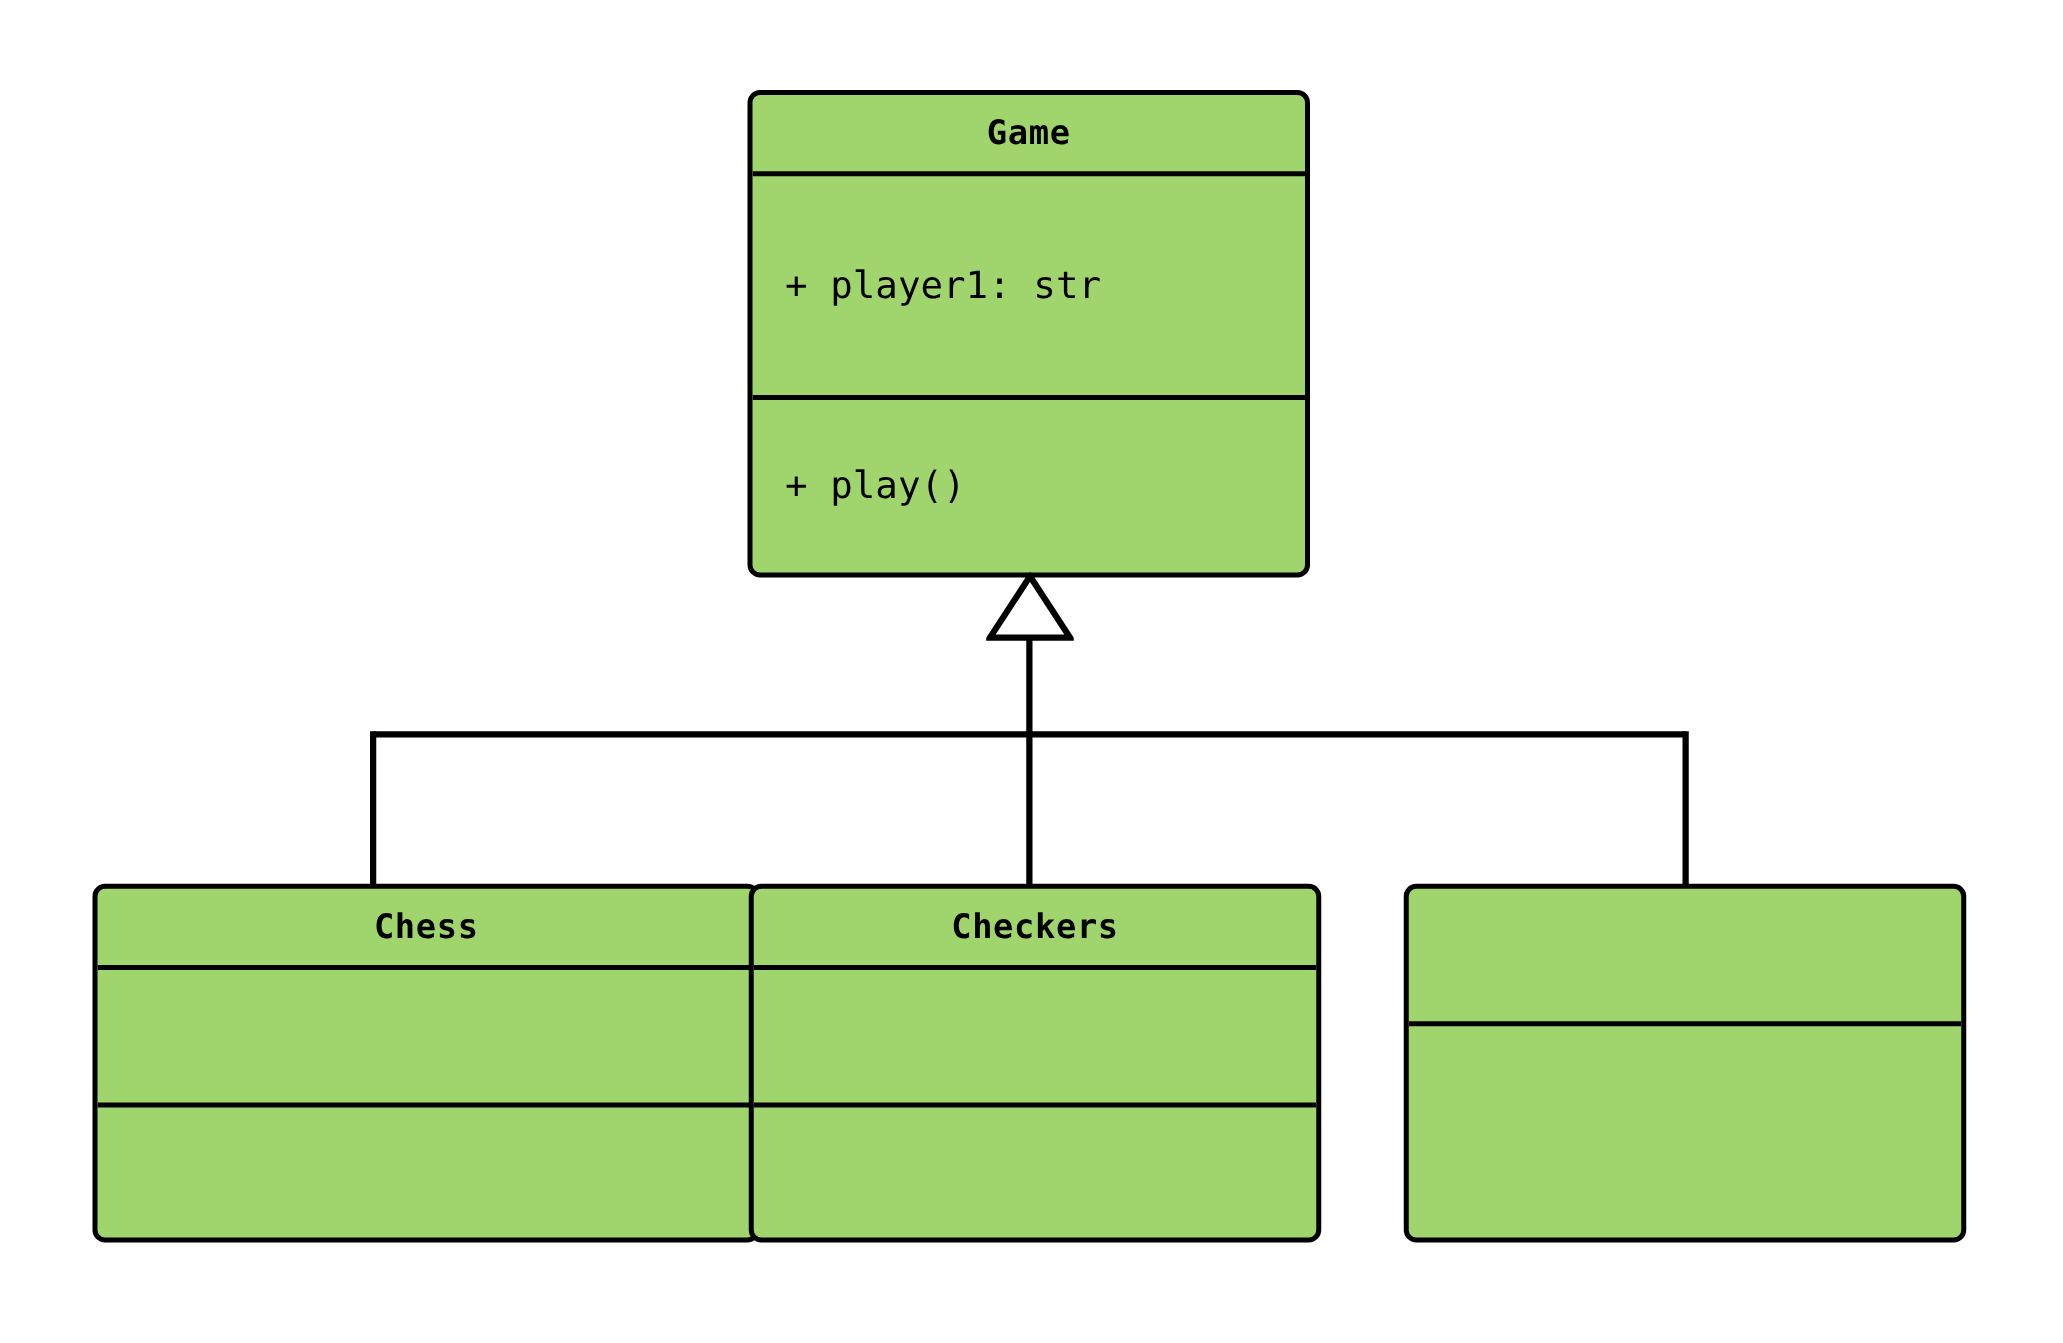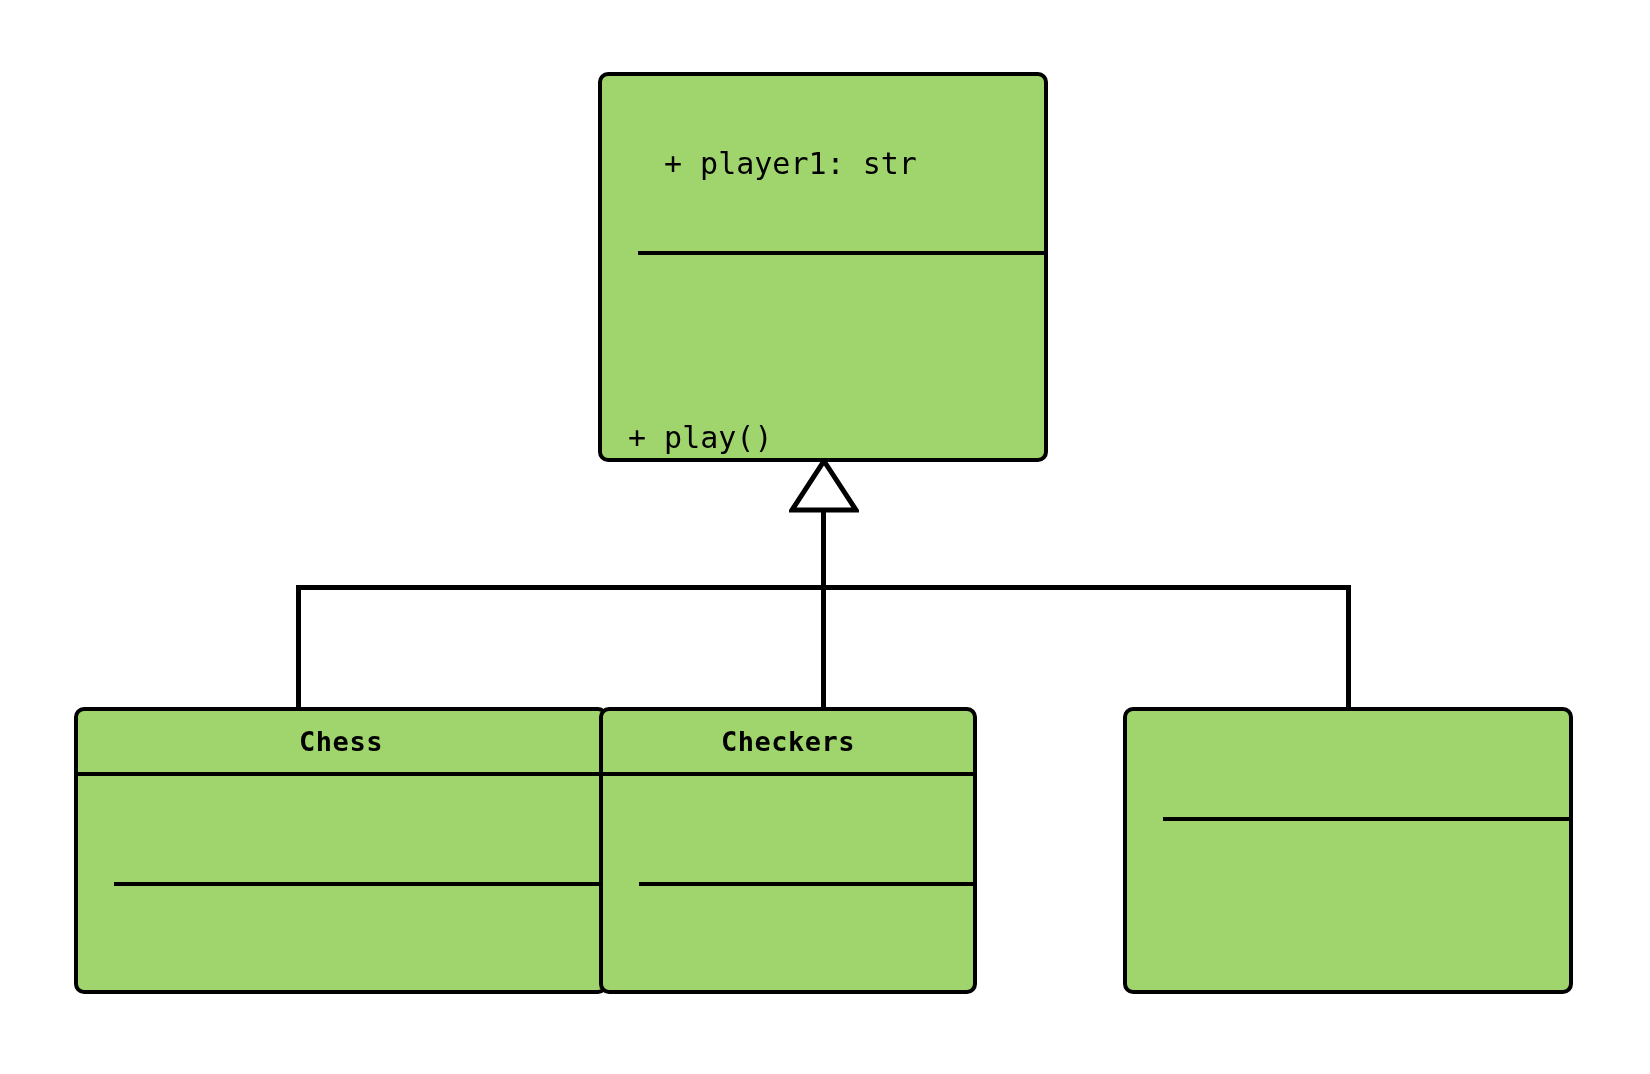--- a/index.html
+++ b/index.html
@@ -35,27 +35,26 @@
     letter-spacing: 0.5px;
     color: #000000;
   }
   .uml-attr-row {
     box-sizing: border-box;
     border-bottom: 4px solid #000000;
     display: flex;
     flex-direction: column;
     justify-content: center;
     color: #000000;
-    margin-left: 36px;
   }
   .uml-method-row {
     box-sizing: border-box;
     display: flex;
     flex-direction: column;
-    justify-content: flex-end;
+    justify-content: center;
     color: #000000;
   }
   .uml-line {
     white-space: pre;
     line-height: 1.32;
   }
 
   
   #game-class {
     left: 598px;
@@ -87,21 +86,21 @@
     height: 65px;
     font-size: 27px;
   }
   .subclass .uml-attr-row {
     height: 110px;
   }
   .subclass .uml-method-row {
     flex: 1 1 auto;
   }
   #chess-class    { left: 74px;   width: 534px; }
-  #checkers-class { left: 599px;  width: 378px; }
+  #checkers-class { left: 599px;  width: 458px; }
   #ludo-class     { left: 1123px; width: 450px; }
 
   
   .conn {
     position: absolute;
     background: #000000;
   }
   
   #stub-main {
     left: 821px;
@@ -146,20 +145,21 @@
     width: 70px;
     height: 56px;
   }
 </style>
 </head>
 <body>
 
 <div id="canvas">
 
   <div class="uml-class" id="game-class">
+    <div class="uml-name-row">Game</div>
     <div class="uml-attr-row">
       <div class="uml-line">+ player1: str</div>
     </div>
     <div class="uml-method-row">
       <div class="uml-line">+ play()</div>
     </div>
   </div>
 
   <svg id="inherit-triangle" viewBox="0 0 70 56">
     <polygon points="35,3 67,52 3,52" fill="#ffffff" stroke="#000000" stroke-width="5" stroke-linejoin="miter"></polygon>

